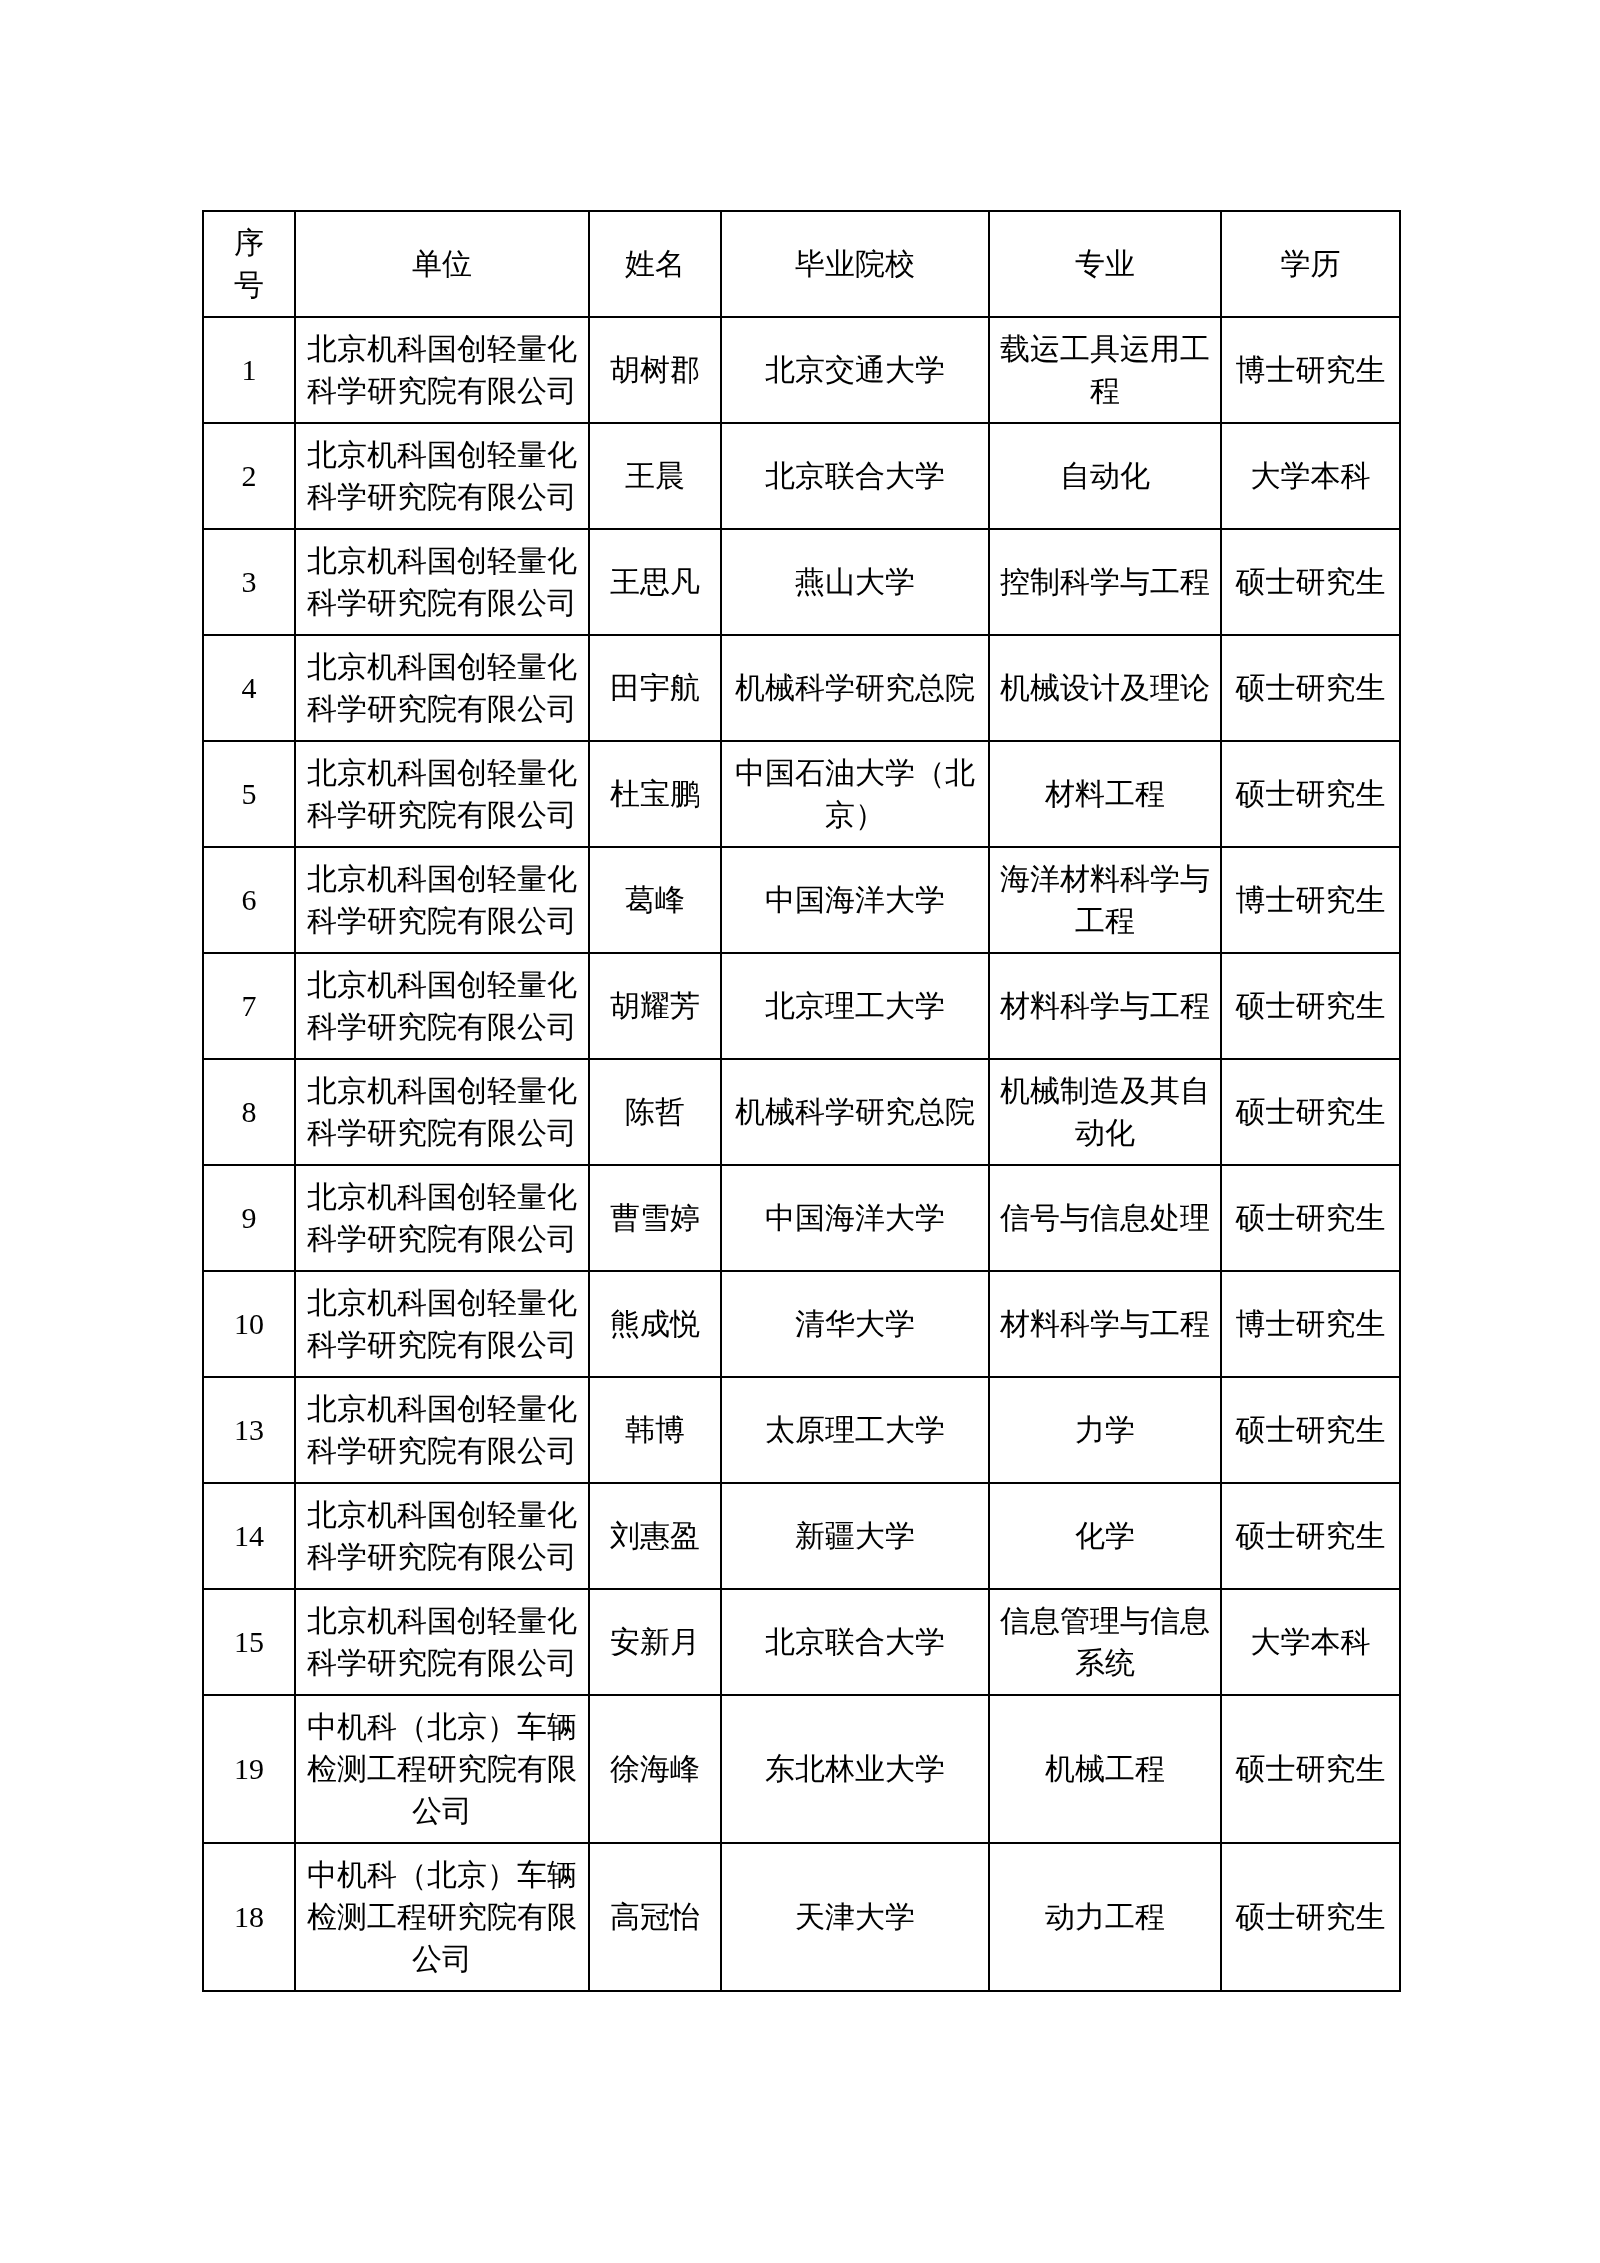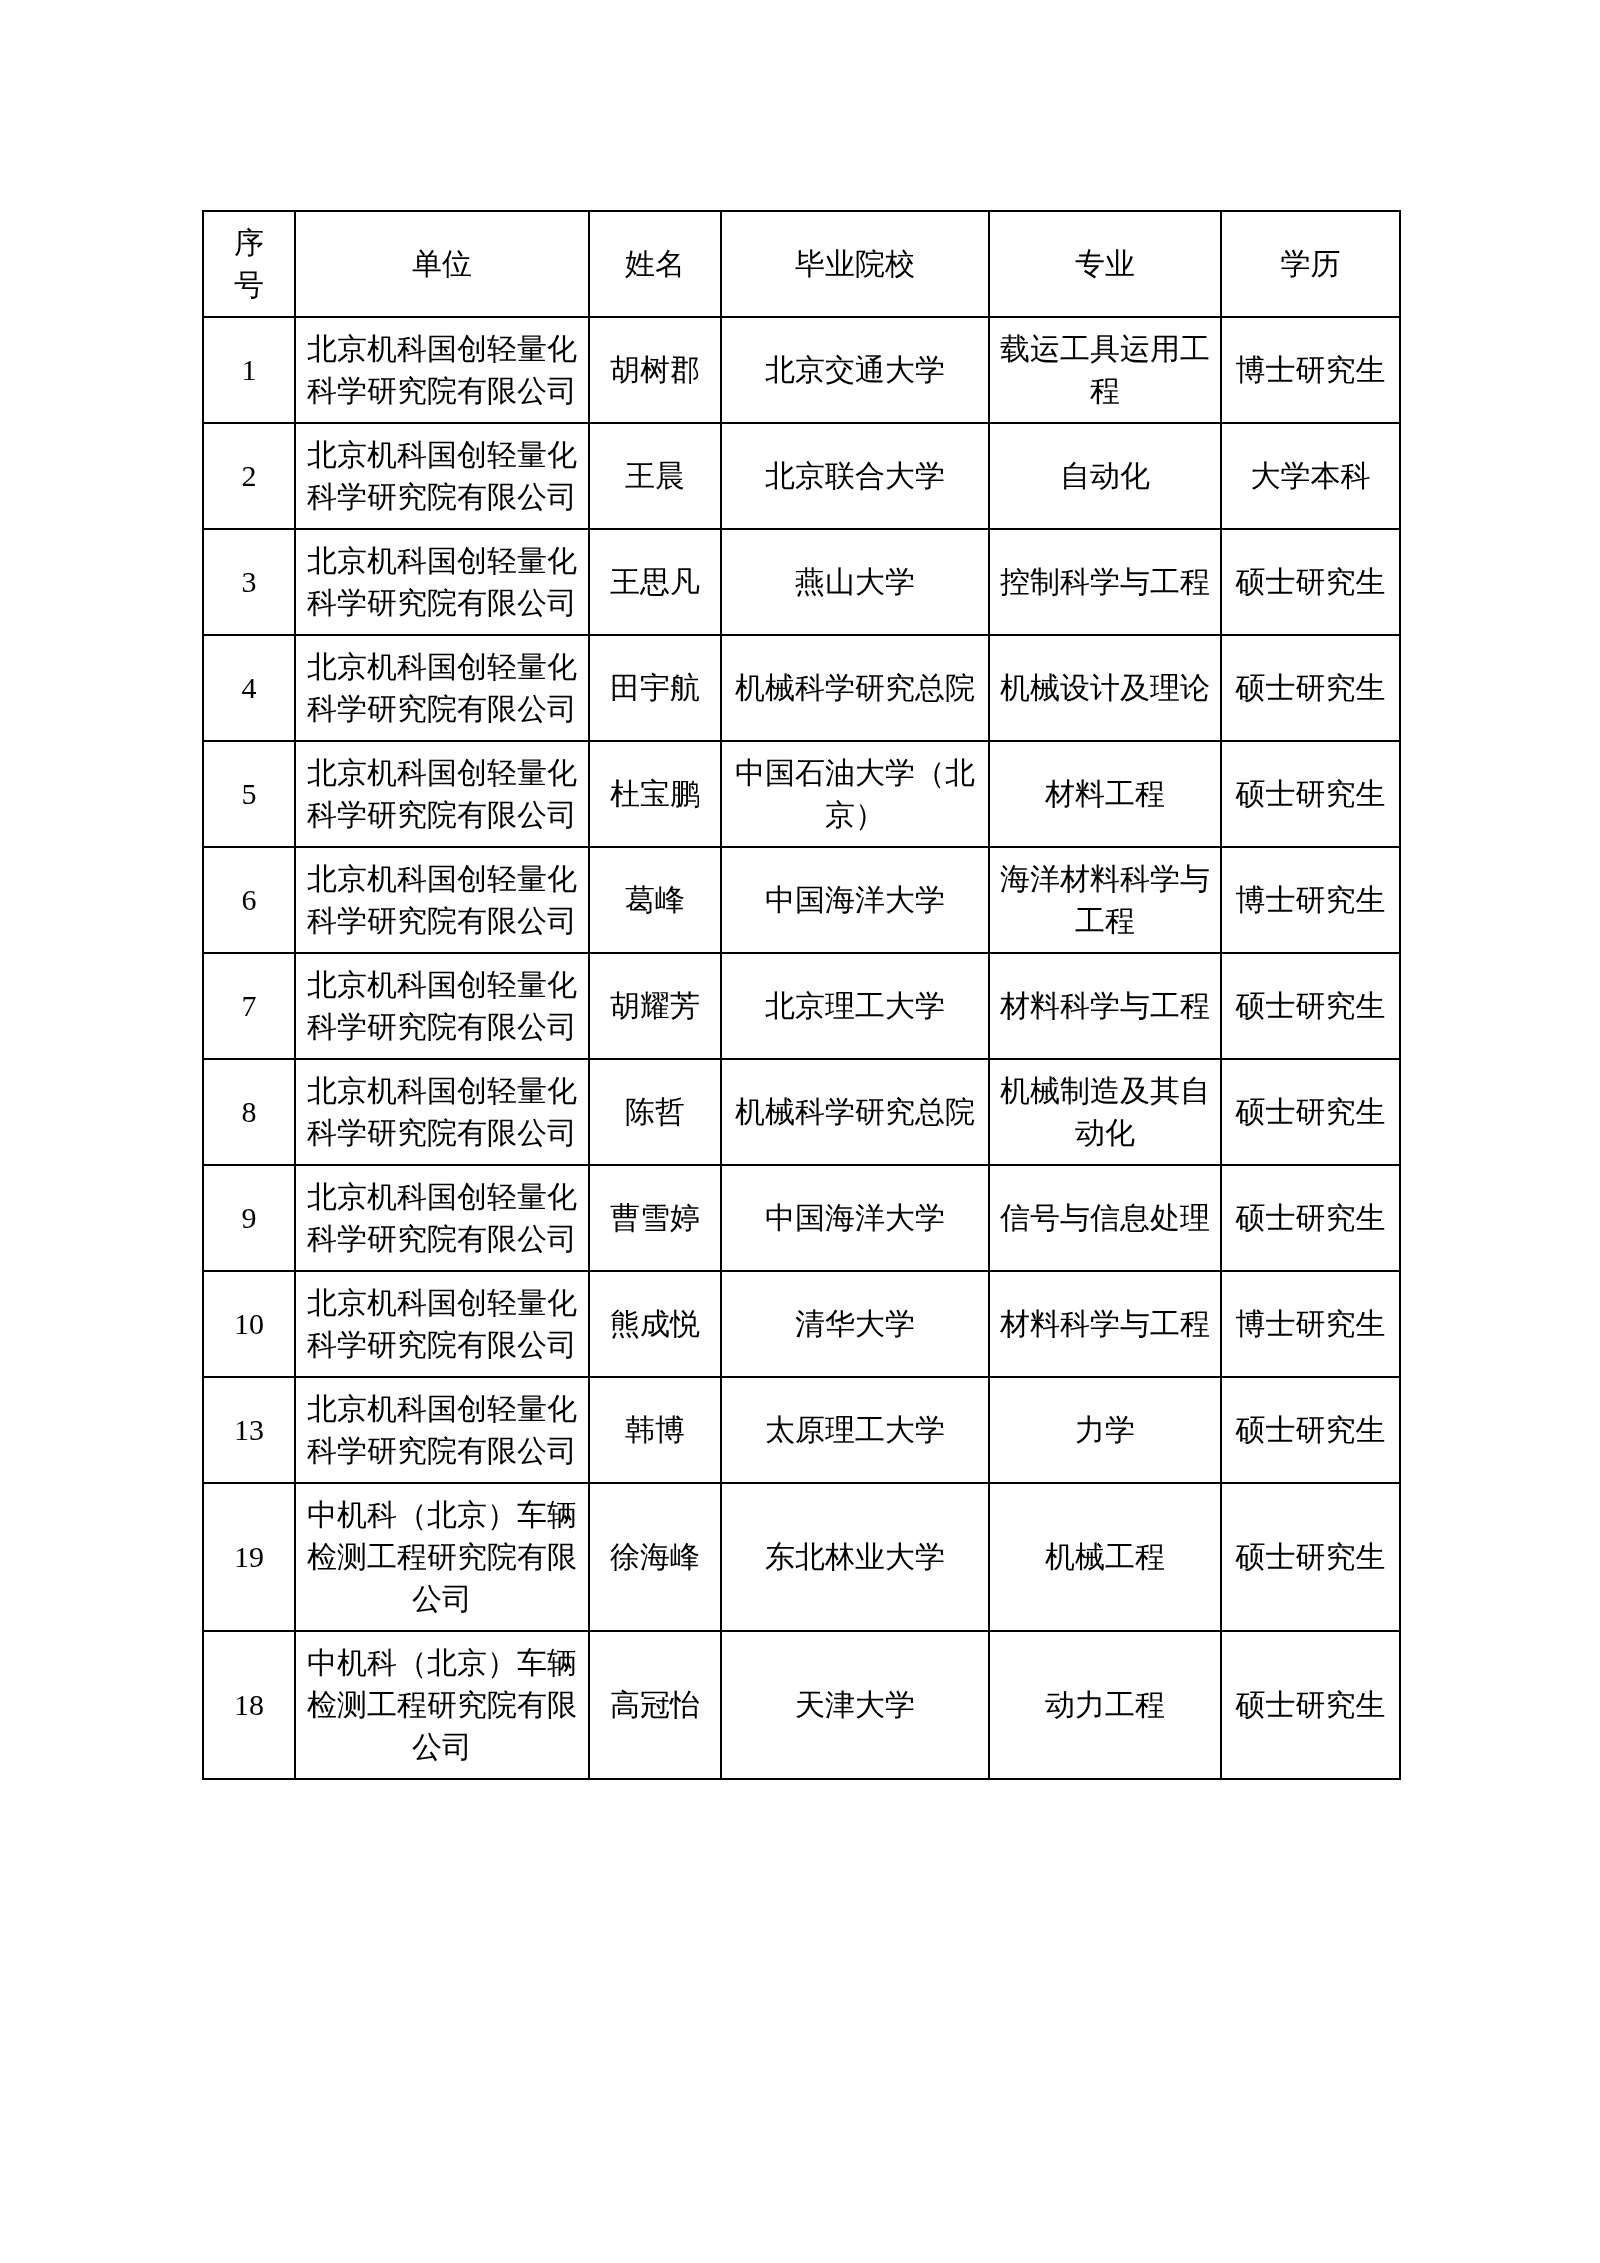--- a/index.html
+++ b/index.html
@@ -156,20 +156,36 @@
         </tr>
         <tr>
           <td>13</td>
           <td>北京机科国创轻量化科学研究院有限公司</td>
           <td>韩博</td>
           <td>太原理工大学</td>
           <td>力学</td>
           <td>硕士研究生</td>
         </tr>
         <tr>
+          <td>14</td>
+          <td>北京机科国创轻量化科学研究院有限公司</td>
+          <td>刘惠盈</td>
+          <td>新疆大学</td>
+          <td>化学</td>
+          <td>硕士研究生</td>
+        </tr>
+        <tr>
+          <td>15</td>
+          <td>北京机科国创轻量化科学研究院有限公司</td>
+          <td>安新月</td>
+          <td>北京联合大学</td>
+          <td>信息管理与信息系统</td>
+          <td>大学本科</td>
+        </tr>
+        <tr>
           <td>19</td>
           <td>中机科（北京）车辆检测工程研究院有限公司</td>
           <td>徐海峰</td>
           <td>东北林业大学</td>
           <td>机械工程</td>
           <td>硕士研究生</td>
         </tr>
         <tr>
           <td>18</td>
           <td>中机科（北京）车辆检测工程研究院有限公司</td>

